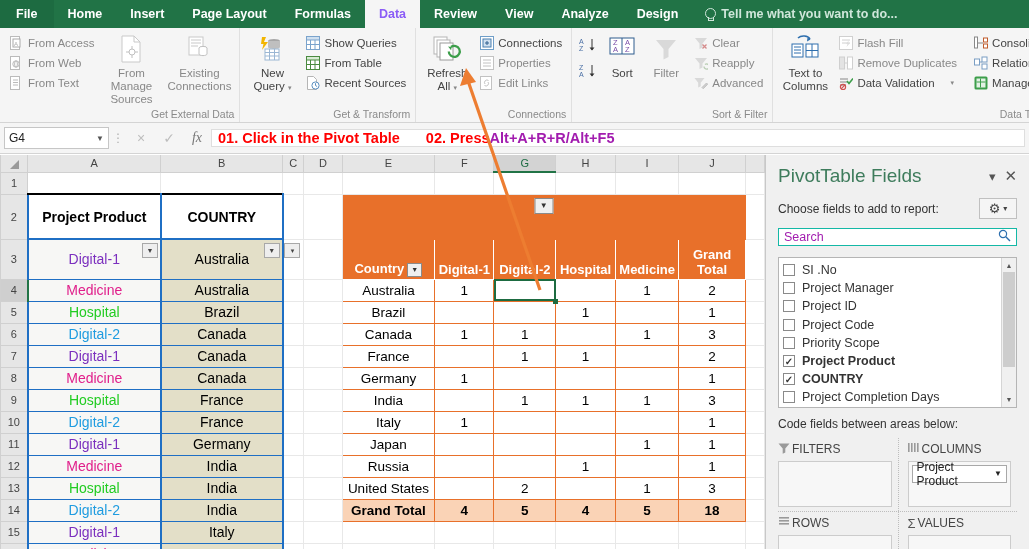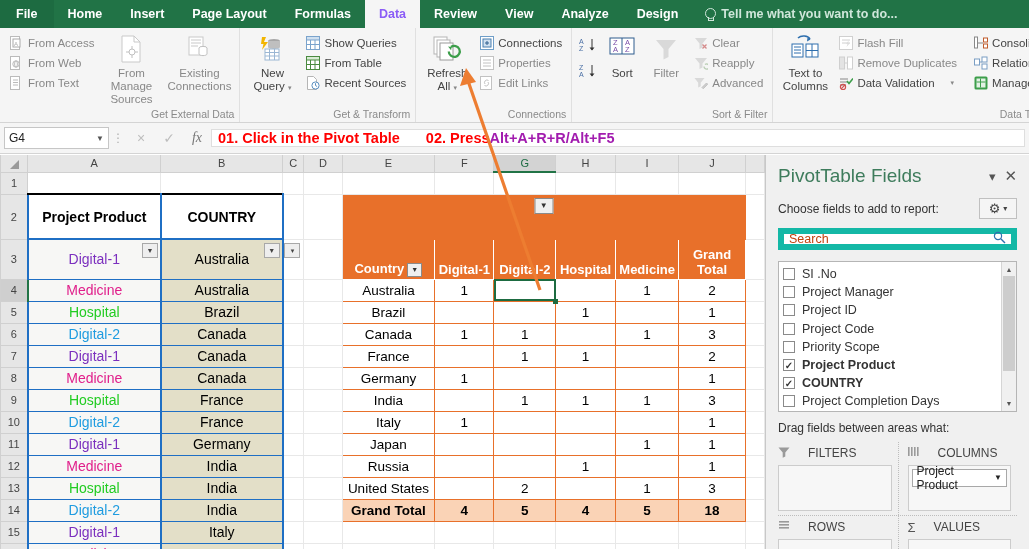--- a/index.html
+++ b/index.html
@@ -111,41 +111,41 @@
 
   
   .pane { width:264px; background:#f0f0f0; border-left:1px solid #c8c8c8;
     display:flex; flex-direction:column; padding:10px 12px 0 12px; position:relative;}
   .pane-title { font-size:19px; color:#3e7c5c; font-weight:normal; display:flex; align-items:center;}
   .pane-tools { margin-left:auto; display:flex; gap:9px; align-items:center; color:#555;}
   .pane-sub { font-size:12px; color:#333; margin-top:11px; display:flex; align-items:center; }
   .gearbtn { margin-left:auto; width:38px; height:21px; background:#f5f5f5;
     border:1px solid #c0c0c0; display:flex; align-items:center; justify-content:center;
     gap:3px; font-size:11px; color:#444; cursor:pointer; }
-  .searchbox { margin-top:9px; height:22px; background:#fff; border:6px solid #14b8a6;
-    display:flex; align-items:center; padding:0 5px; font-size:12.5px; color:#c2410c; }
+  .searchbox { margin-top:9px; height:22px; background:#fff; border:1px solid #14b8a6;
+    display:flex; align-items:center; padding:0 5px; font-size:12.5px; color:#a21caf; }
   .fieldlist { margin-top:11px; height:152px; background:#fff; border:1px solid #b5b5b5;
     display:flex; position:relative; }
   .fl-items { flex:1; padding:3px 0 0 4px; overflow:hidden; }
   .fitem { display:flex; align-items:center; gap:7px; font-size:12.5px; color:#333; height:18.2px;}
   .fitem.on { font-weight:bold; }
   .cbx { width:12px; height:12px; border:1px solid #8a8a8a; background:#fff;
     flex:0 0 12px; display:flex; align-items:center; justify-content:center;
     font-size:10px; color:#333; cursor:pointer;}
   .fl-scroll { width:15px; background:#f0f0f0; border-left:1px solid #d5d5d5;
     display:flex; flex-direction:column; }
   .sc-btn { height:14px; display:flex; align-items:center; justify-content:center;
     font-size:7px; color:#555; background:#f0f0f0; cursor:pointer;}
   .sc-thumb { background:#cdcdcd; height:95px; margin:0 1px; cursor:pointer;}
   .sc-track { flex:1; }
   .drag-lbl { font-size:12px; color:#333; margin-top:9px; }
   .areas { margin-top:7px; display:grid; grid-template-columns:1fr 1fr; gap:0; }
   .area { padding:4px 6px 4px 0; }
   .area.right { padding-left:9px; border-left:1px dotted #bdbdbd; }
-  .area-hd { display:flex; align-items:flex-start; gap:18px; font-size:12px; color:#444; }
+  .area-hd { display:flex; align-items:flex-start; gap:2px; font-size:12px; color:#444; }
   .area-box { margin-top:4px; height:46px; background:#f7f7f7; border:1px solid #cccccc; padding:3px;}
   .pill { background:#fff; border:1px solid #a8a8a8; height:18px; font-size:12px;
     color:#222; display:flex; align-items:center; padding:0 4px; cursor:pointer;}
   .pill .pc { margin-left:auto; font-size:8px; }
   .areas-div { grid-column:1/3; border-top:1px dotted #bdbdbd; }
 </style>
 </head>
 <body>
 
 <div class="tabbar">
@@ -876,21 +876,21 @@
         </div>
       </div>
       <div class="fl-scroll">
         <div class="sc-btn">▲</div>
         <div class="sc-thumb"></div>
         <div class="sc-track"></div>
         <div class="sc-btn">▼</div>
       </div>
     </div>
 
-    <div class="drag-lbl">Drag fields between areas what:</div>
+    <div class="drag-lbl">Code fields between areas below:</div>
 
     <div class="areas">
       <div class="area">
         <div class="area-hd">
           <span>
             <svg width="12" height="12" viewBox="0 0 12 12">
                 <path d="M0.5 1.5h11l-4.2 5v4l-2.6 1.3v-5.3z" fill="#9a9a9a"></path>
               </svg>
           </span>
           <span>FILTERS</span>

